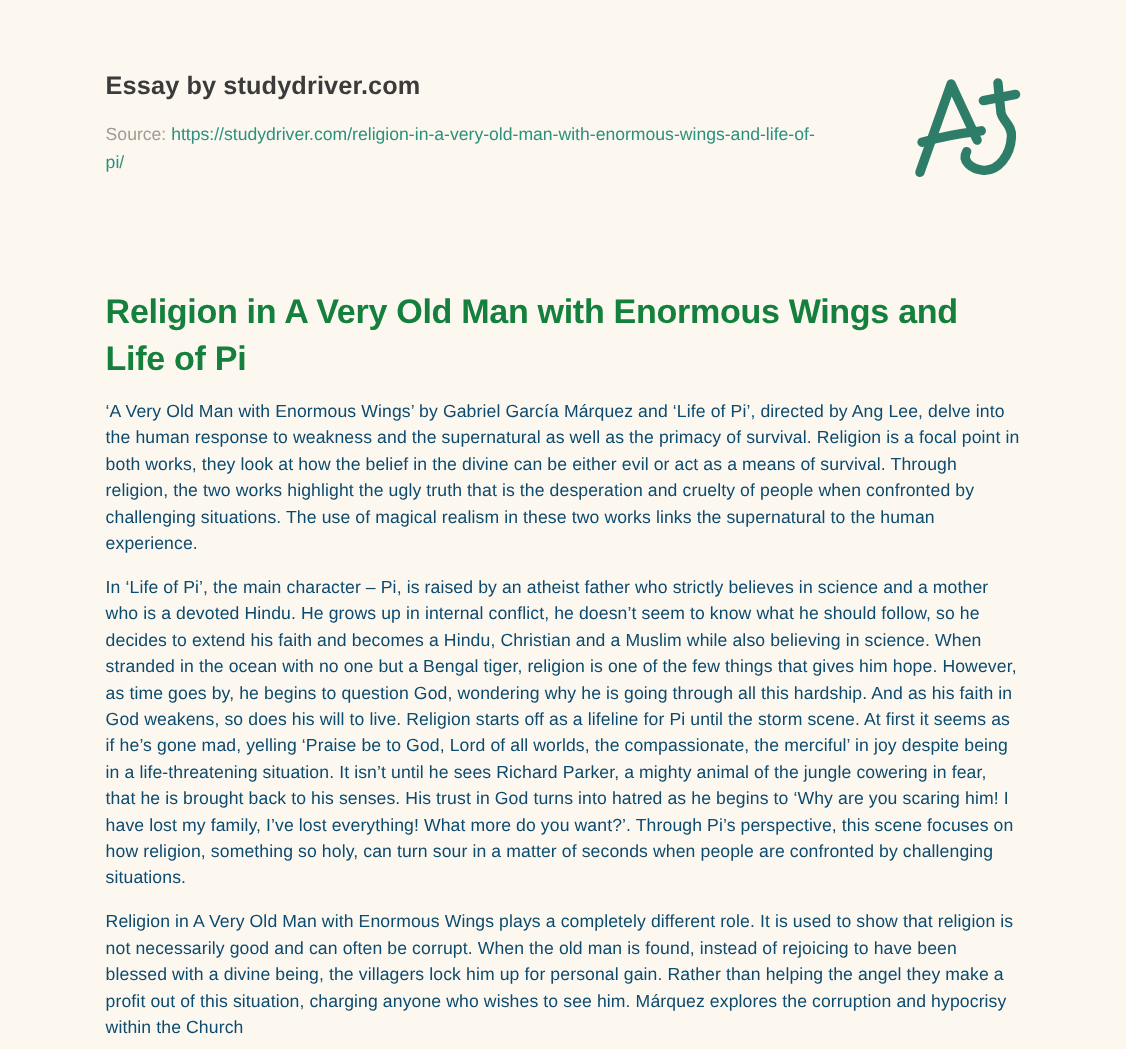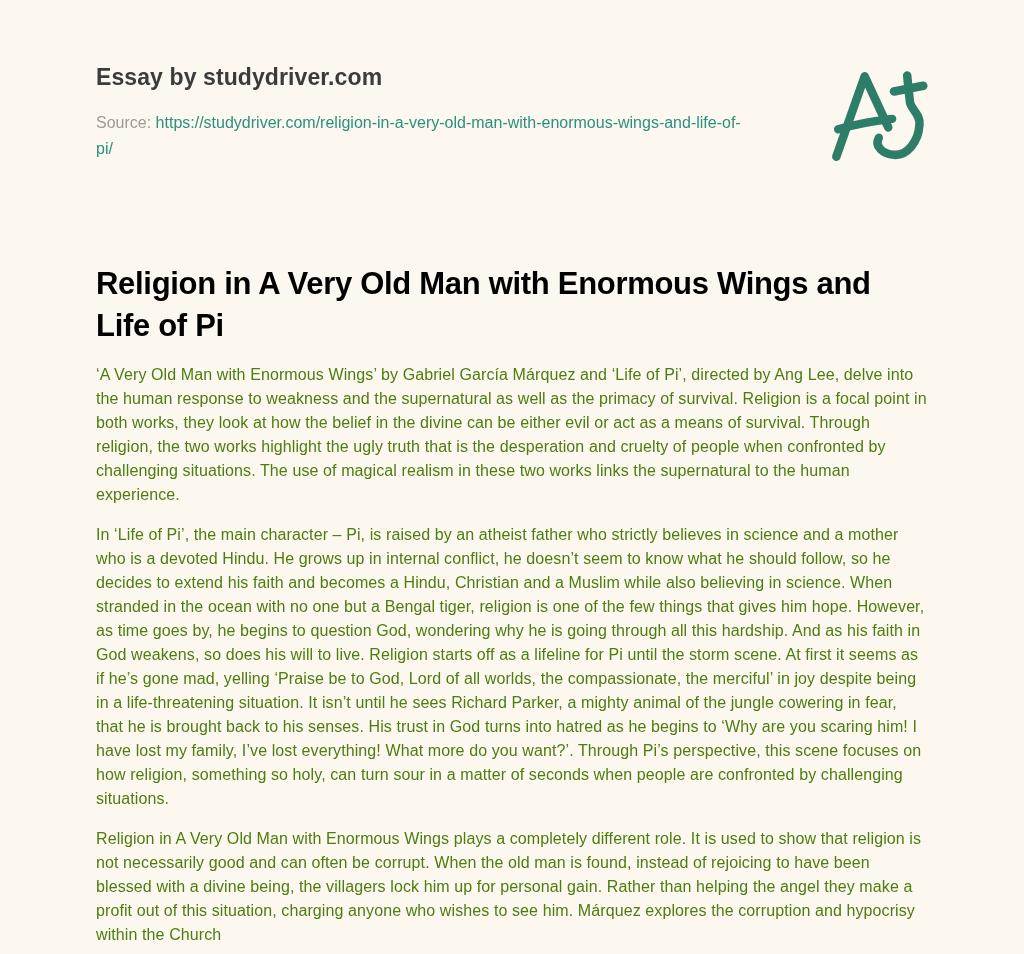--- a/index.html
+++ b/index.html
@@ -46,30 +46,30 @@
     width: 104px;
     height: 104px;
     flex: 0 0 auto;
     margin-top: 1px;
   }
   .article-title {
     margin: 94px 0 16px 0;
     font-size: 31px;
     line-height: 42px;
     font-weight: 700;
-    color: #000000;
+    color: #15803d;
     letter-spacing: -0.3px;
     max-width: 860px;
   }
   .essay-paragraph {
     margin: 0 0 16px 0;
     max-width: 836px;
     font-size: 16px;
     line-height: 24px;
-    color: #4d7c0f;
+    color: #0c4a6e;
     letter-spacing: 0.1px;
   }
 </style>
 </head>
 <body>
 
 <div class="viewport">
 
   <header class="page-header">
     <div class="header-left">

